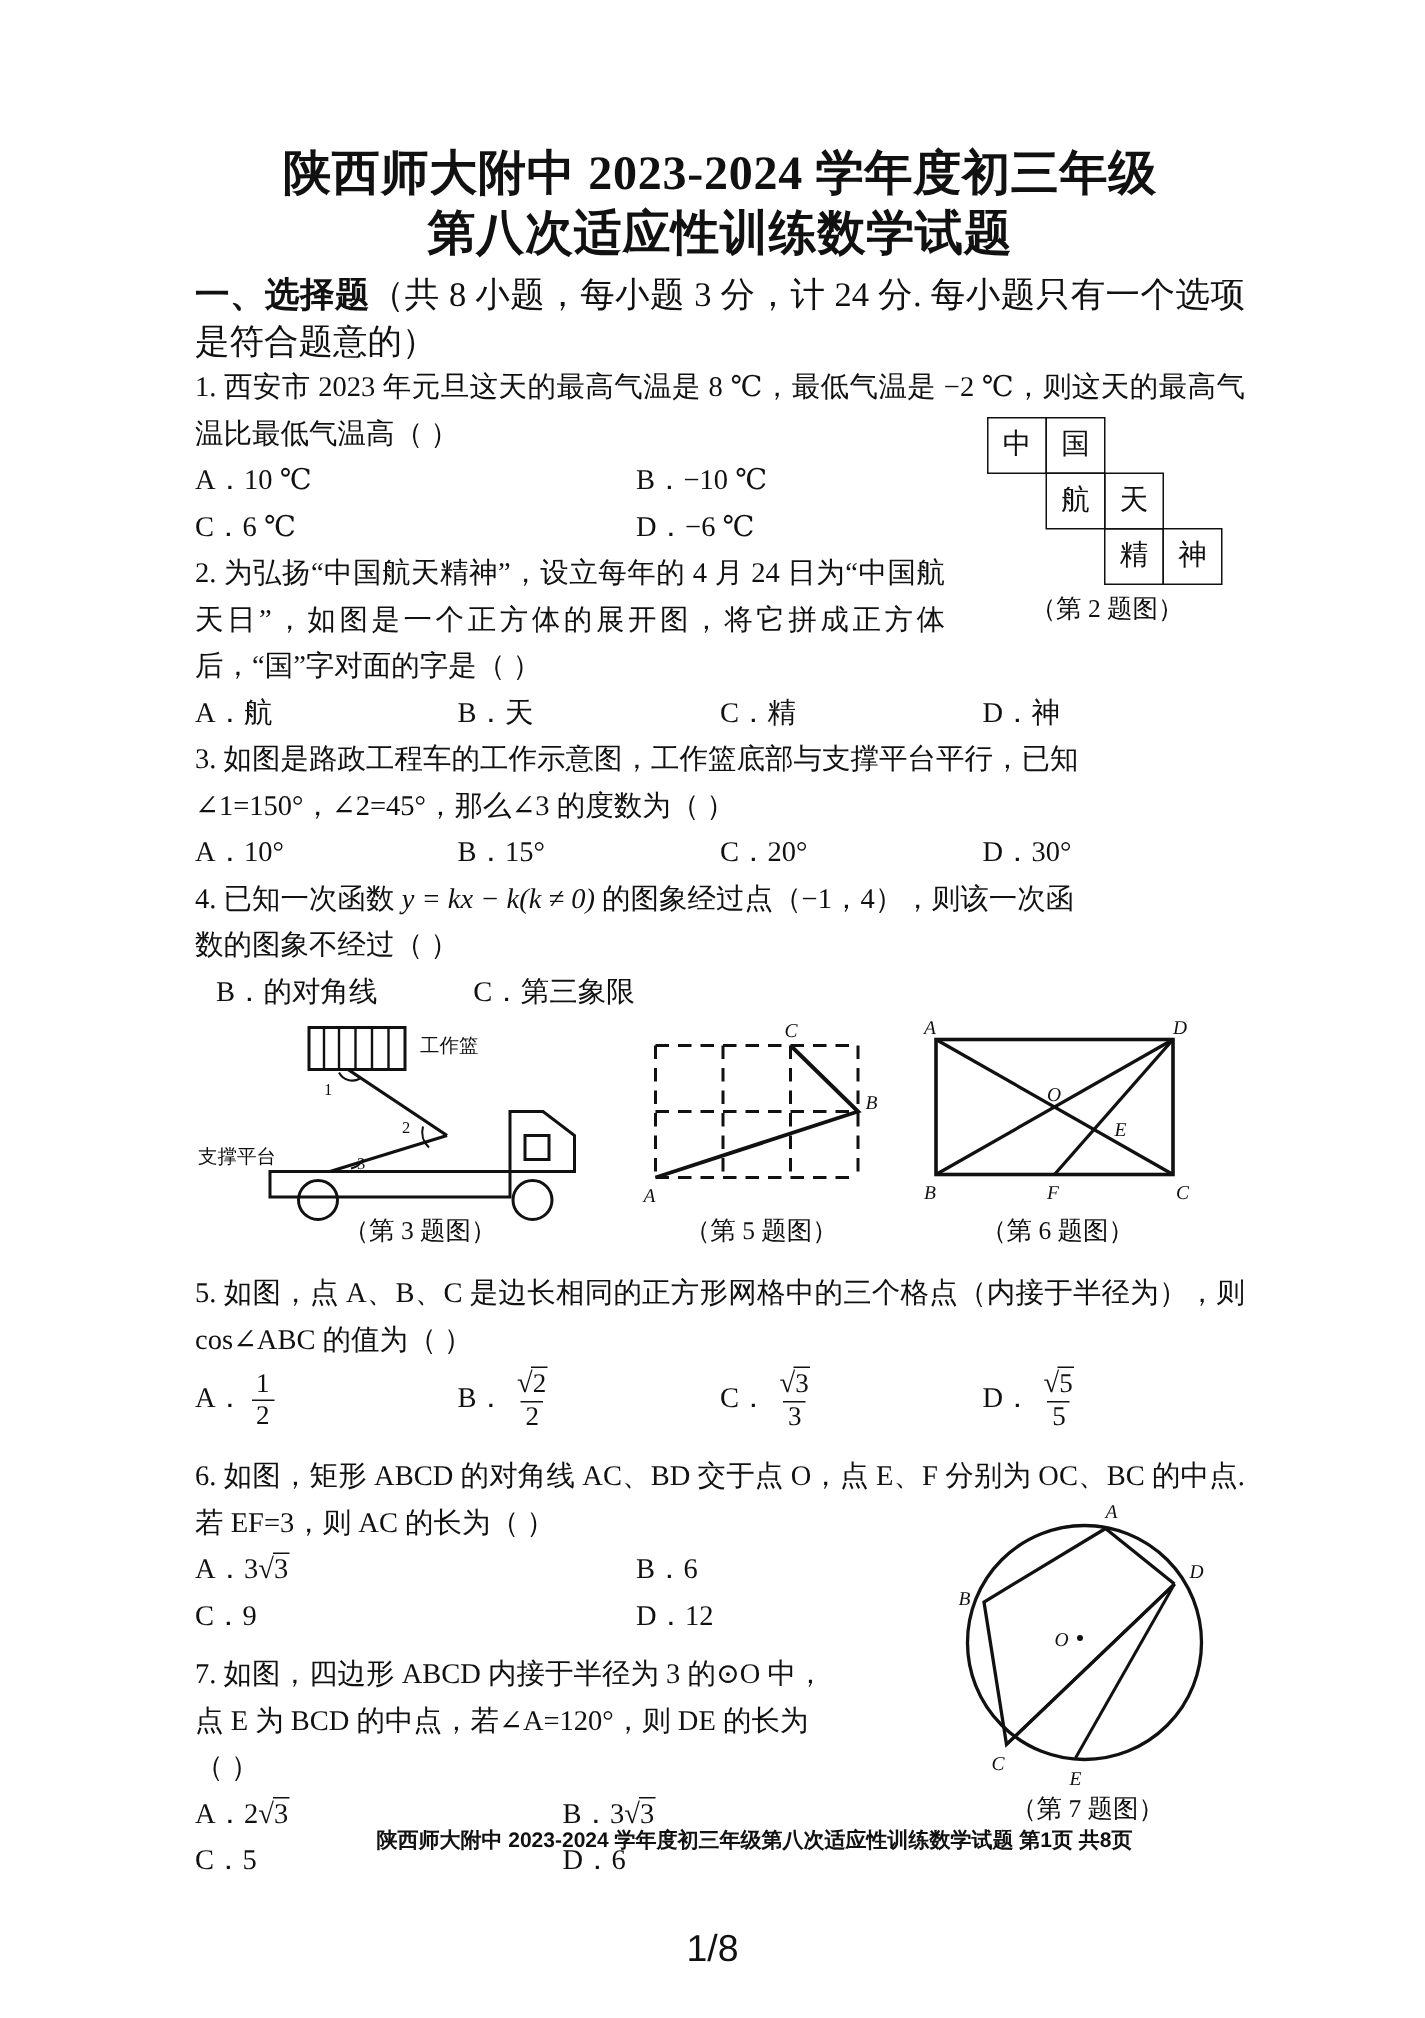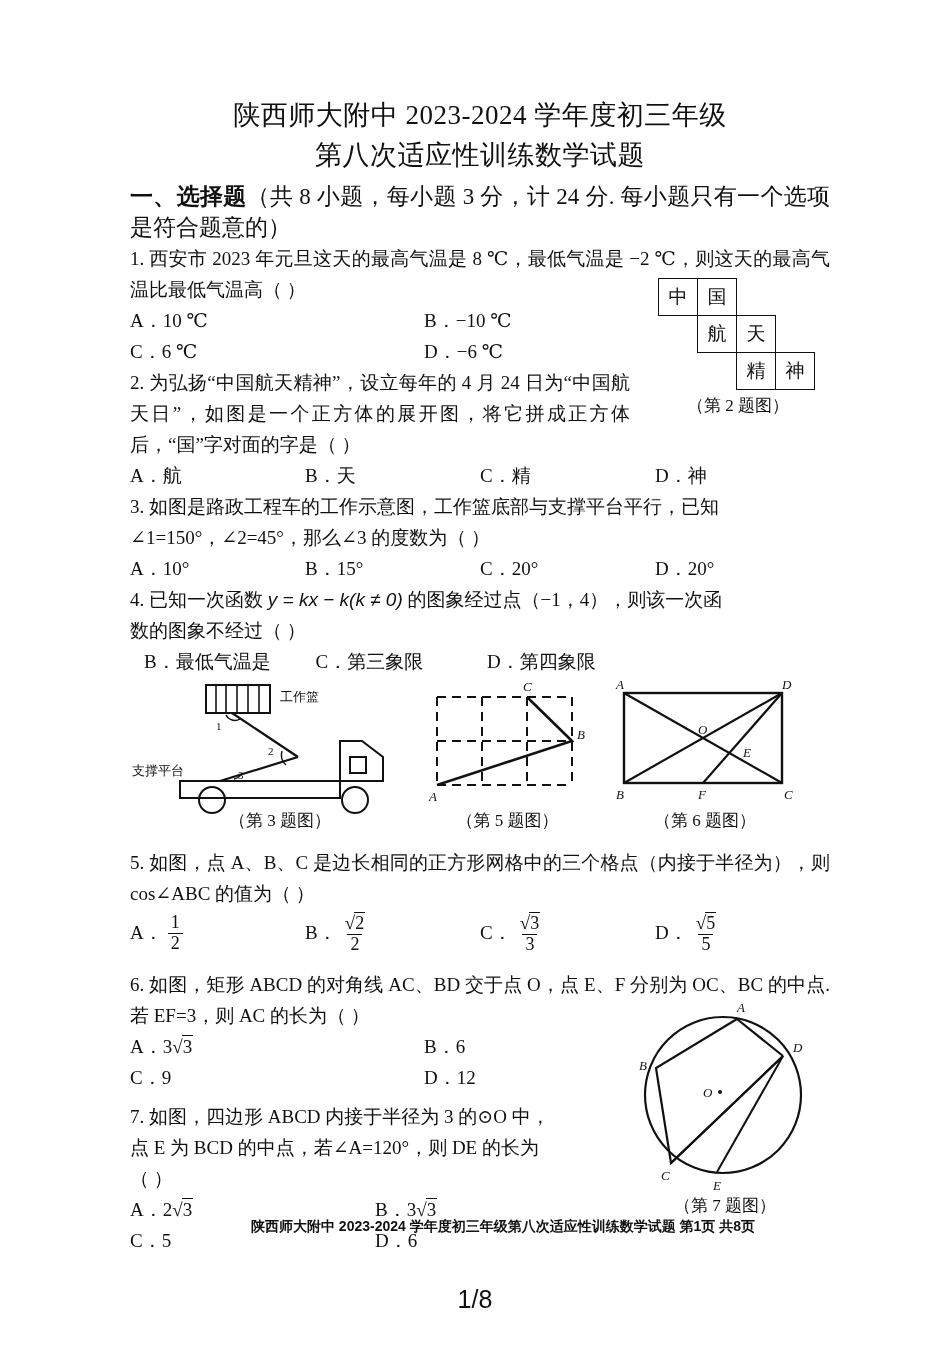--- a/index.html
+++ b/index.html
@@ -24,22 +24,22 @@
   .sheet {
     position: absolute;
     left: 130px;
     top: 95px;
     width: 700px;
   }
 
   
   .title-block { text-align: center; }
   .title-line {
-    font-weight: normal;
-    font-size: 27px;
+    font-weight: bold;
+    font-size: 32px;
     line-height: 40px;
     letter-spacing: 0.5px;
     white-space: nowrap;
   }
 
   
   .section-head {
     font-size: 23px;
     line-height: 31px;
     margin-top: 6px;
@@ -47,21 +47,21 @@
   }
   .section-head b { font-weight: bold; }
 
   
   .q {
     font-size: 19px;
     line-height: 31px;
     position: relative;
   }
   .q-stem { text-align: justify; }
-  .it { font-style: italic; font-family: Liberation Sans, sans-serif; }
+  .it { font-style: italic; font-family: Liberation Serif, serif; }
 
   .opts {
     display: flex;
     font-size: 19px;
     line-height: 31px;
   }
   .opt { white-space: nowrap; }
   .opts.four > .opt { width: 25%; }
   .opts.two > .opt { width: 50%; }
   .opts.two.narrow > .opt:first-child { width: 42%; }
@@ -247,36 +247,35 @@
         <span>3.</span>
         <span>如图是路政工程车的工作示意图，工作篮底部与支撑平台平行，已知</span>
       </div>
       <div class="q-stem">
         <span>∠1=150°，∠2=45°，那么∠3 的度数为（        ）</span>
       </div>
       <div class="opts four">
         <div class="opt">A．10°</div>
         <div class="opt">B．15°</div>
         <div class="opt">C．20°</div>
-        <div class="opt">D．20°</div>
+        <div class="opt">D．30°</div>
       </div>
     </div>
 
     <div class="q">
       <div class="q-stem">
         <span>4.</span>
         <span>已知一次函数 </span><span class="it">y = kx − k(k ≠ 0)</span><span> 的图象经过点（−1，4），则该一次函</span>
       </div>
       <div class="q-stem">
         <span>数的图象不经过（        ）</span>
       </div>
       <div class="opts four" style="padding-left:14px;">
-        <div class="opt">B．最低气温是</div>
+        <div class="opt">B．的对角线</div>
         <div class="opt">C．第三象限</div>
-        <div class="opt">D．第四象限</div>
       </div>
     </div>
 
     <div class="fig-row">
 
       <div class="figbox" style="left:20px; top:2px;">
         <svg width="260" height="125" viewBox="0 0 260 125">
 
           <rect x="56" y="6" width="64" height="28" fill="none" stroke="#111" stroke-width="2"></rect>
           <line x1="66" y1="6" x2="66" y2="34" stroke="#111" stroke-width="1.6"></line>

